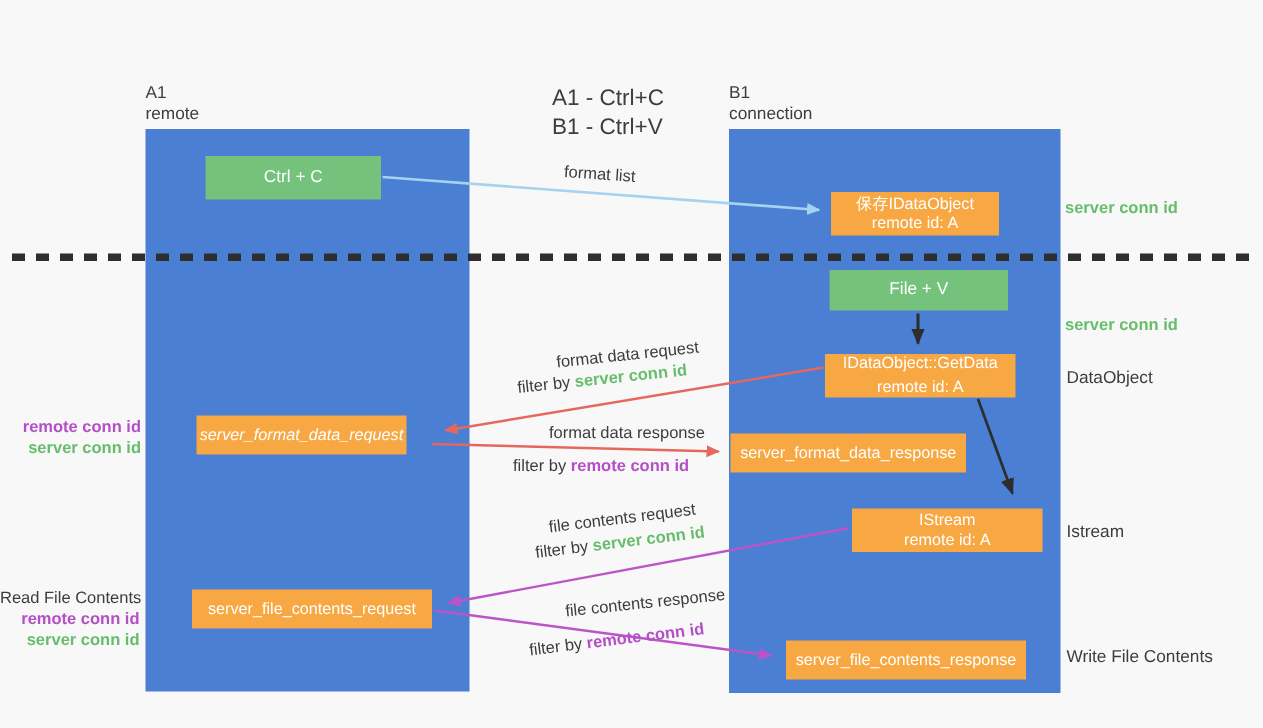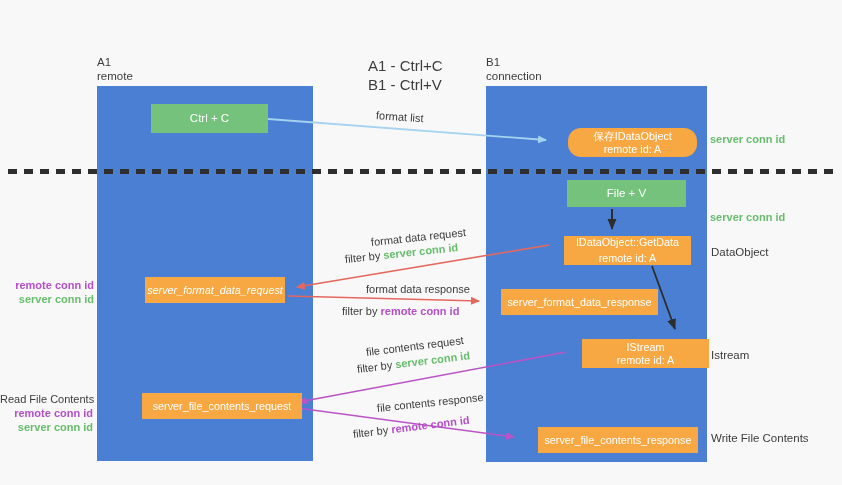--- a/index.html
+++ b/index.html
@@ -19,21 +19,21 @@
   }
   .column{position:absolute;background:#4a7fd4;}
   .dashline{
     position:absolute;left:8px;top:169px;width:828px;height:5px;
     background:repeating-linear-gradient(90deg,#2e2e2e 0 9px,transparent 9px 16px);
   }
   .node{
     position:absolute;display:flex;flex-direction:column;
     align-items:center;justify-content:center;
     color:#ffffff;text-align:center;white-space:nowrap;
-    font-size:11px;line-height:13px;margin-left:14px;
+    font-size:11px;line-height:13px;
   }
   .node.green{background:#74c27c;font-size:11.5px;}
   .node.orange{background:#f8a843;font-size:10.8px;}
   .lbl{position:absolute;font-size:11px;line-height:13px;white-space:nowrap;}
   .dark{color:#3c3c3c;}
   .green-t{color:#67bd6c;font-weight:bold;}
   .purple-t{color:#b44fc8;font-weight:bold;}
   .right-align{text-align:right;}
   .rot-up6{transform:rotate(-6deg);transform-origin:left center;}
   .rot-up7{transform:rotate(-7deg);transform-origin:left center;}
@@ -83,21 +83,21 @@
     <line x1="612" y1="209" x2="612" y2="229" stroke-width="2" marker-end="url(#m-black)" stroke="#2d2d2d"></line>
     <line x1="549" y1="245" x2="297" y2="287" stroke-width="1.6" marker-end="url(#m-red)" stroke="#e5685f"></line>
     <line x1="288" y1="296" x2="479" y2="301" stroke-width="1.6" marker-end="url(#m-red)" stroke="#e5685f"></line>
     <line x1="652" y1="266" x2="675" y2="329" stroke-width="1.8" marker-end="url(#m-black)" stroke="#2d2d2d"></line>
     <line x1="566" y1="352" x2="299" y2="402" stroke-width="1.6" marker-end="url(#m-purple)" stroke="#bb54c6"></line>
     <line x1="290" y1="407" x2="514" y2="437" stroke-width="1.6" marker-end="url(#m-purple)" stroke="#bb54c6"></line>
   </svg>
 
   <div class="node green" style="left:137px;top:104px;width:117px;height:29px;">Ctrl + C</div>
 
-  <div class="node orange" style="left:554px;top:128px;width:129px;height:29px;border-radius:13px;">
+  <div class="node orange" style="left:554px;top:128px;width:112px;height:29px;">
     <div>保存IDataObject</div>
     <div>remote id: A</div>
   </div>
 
   <div class="node green" style="left:553px;top:180px;width:119px;height:27px;">File + V</div>
 
   <div class="node orange" style="left:550px;top:236px;width:127px;height:29px;justify-content:space-between;">
     <div>IDataObject::GetData</div>
     <div>remote id: A</div>
   </div>

